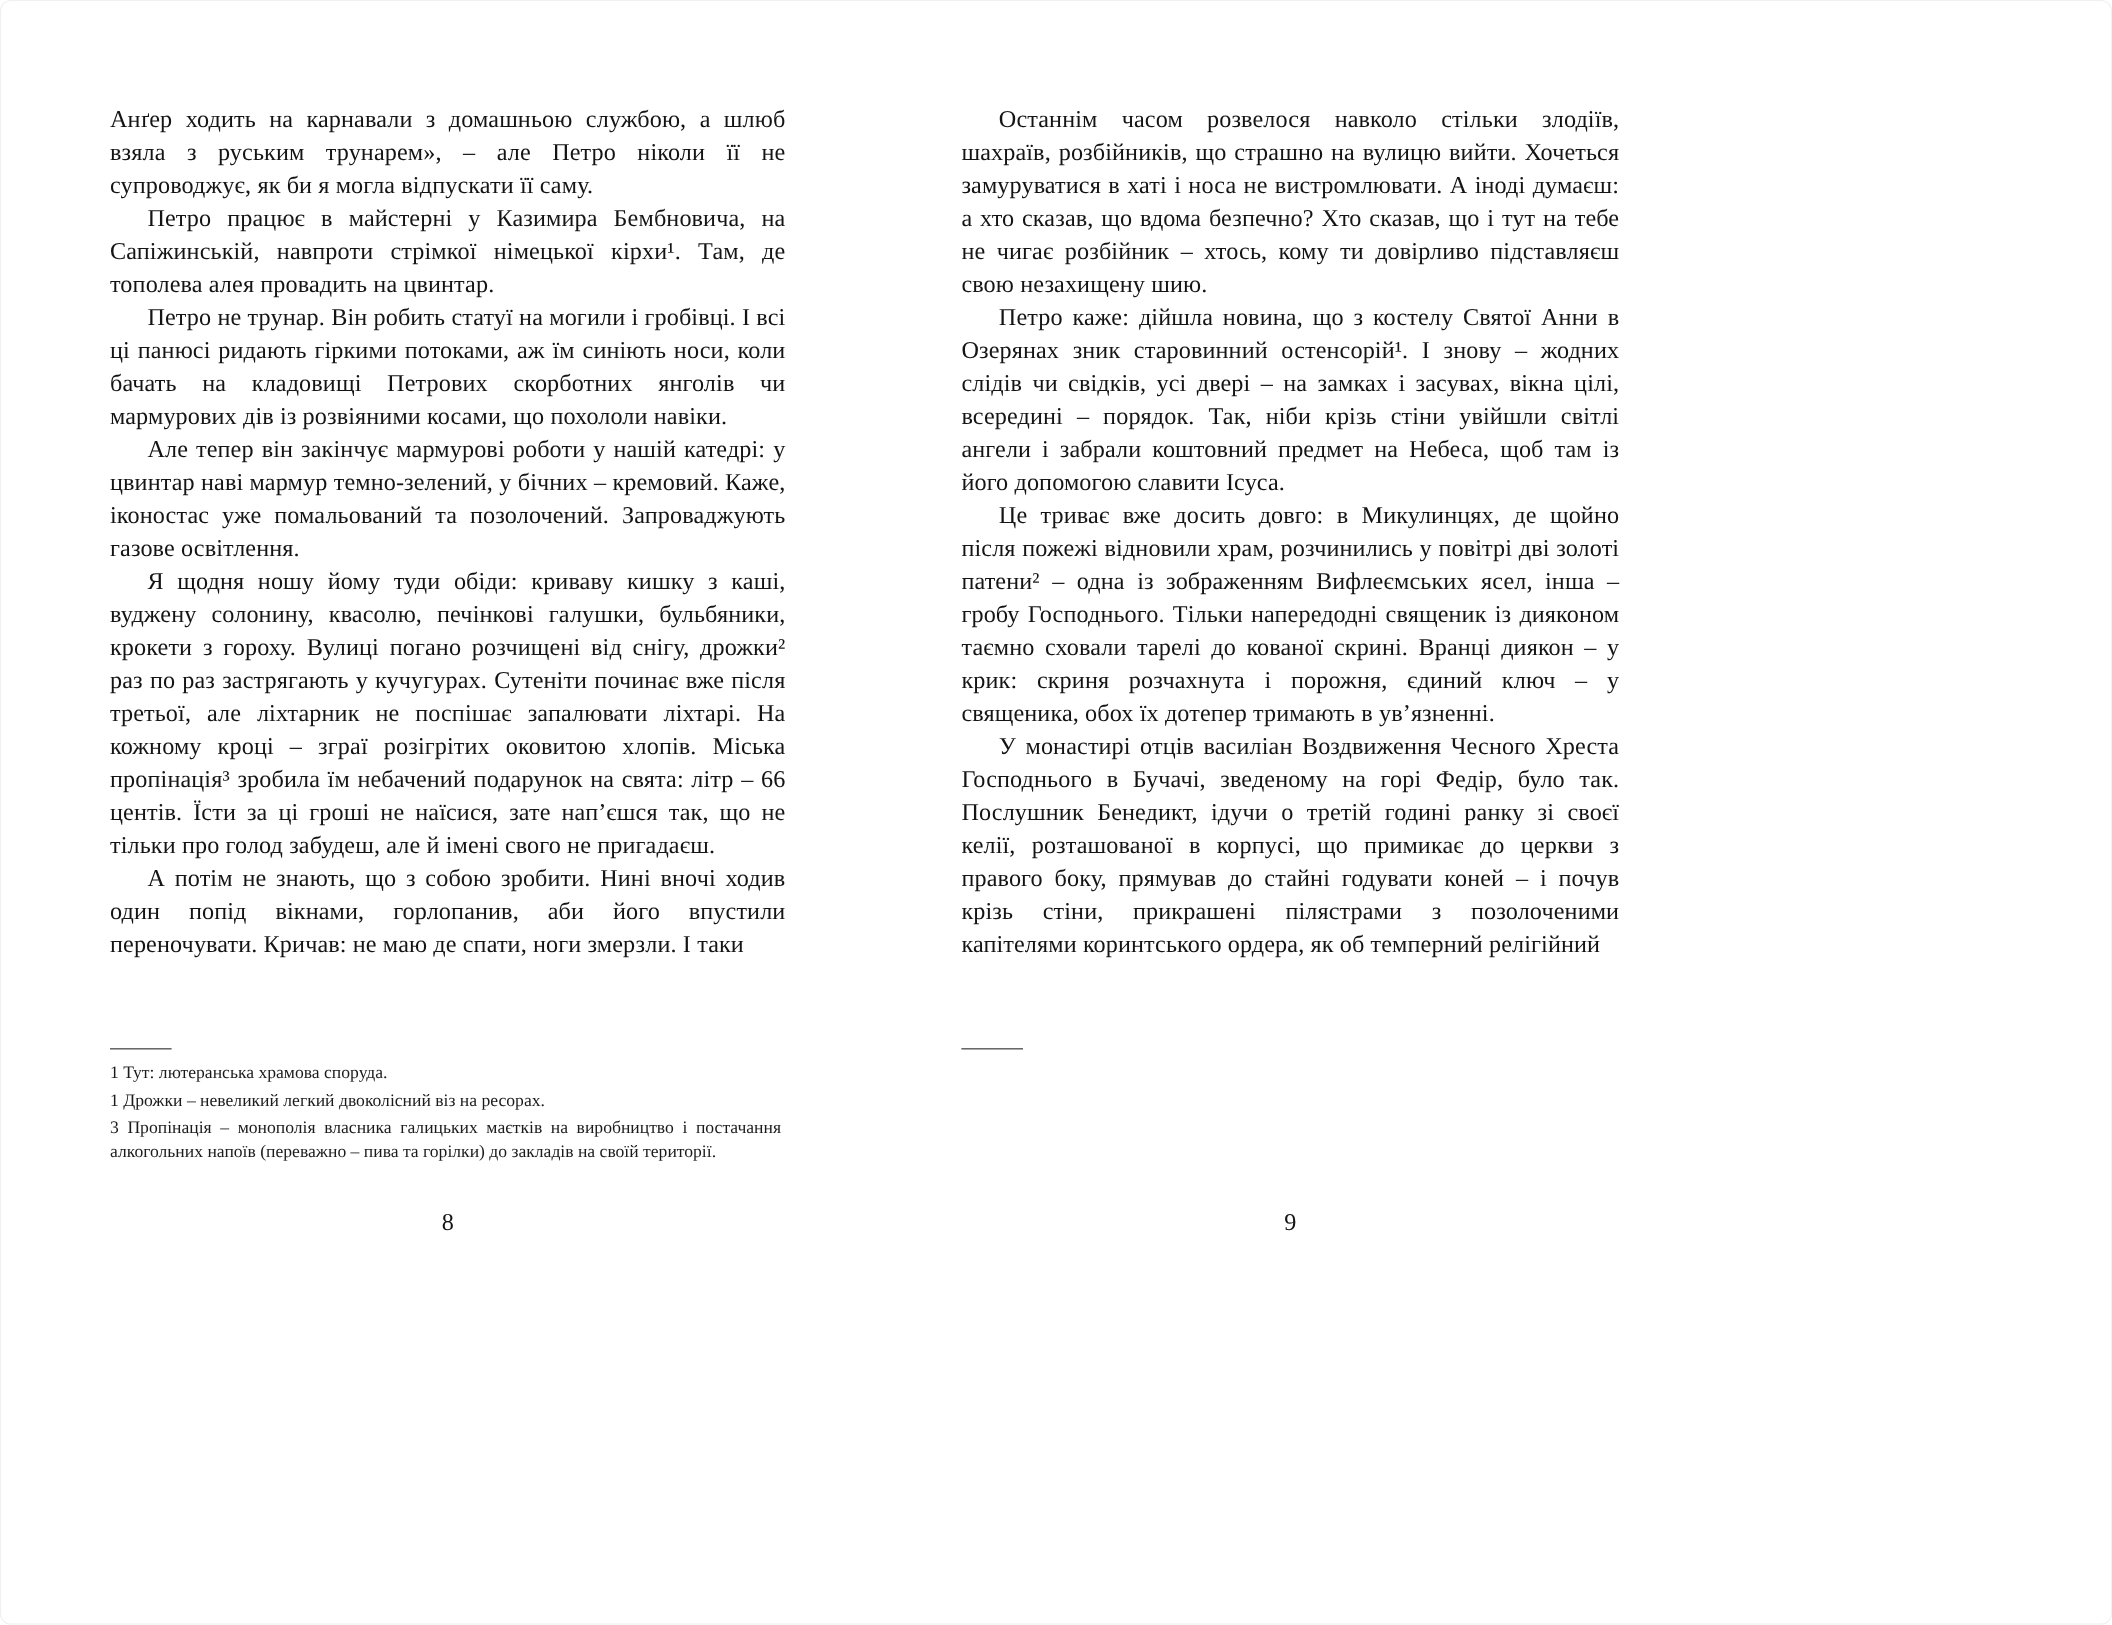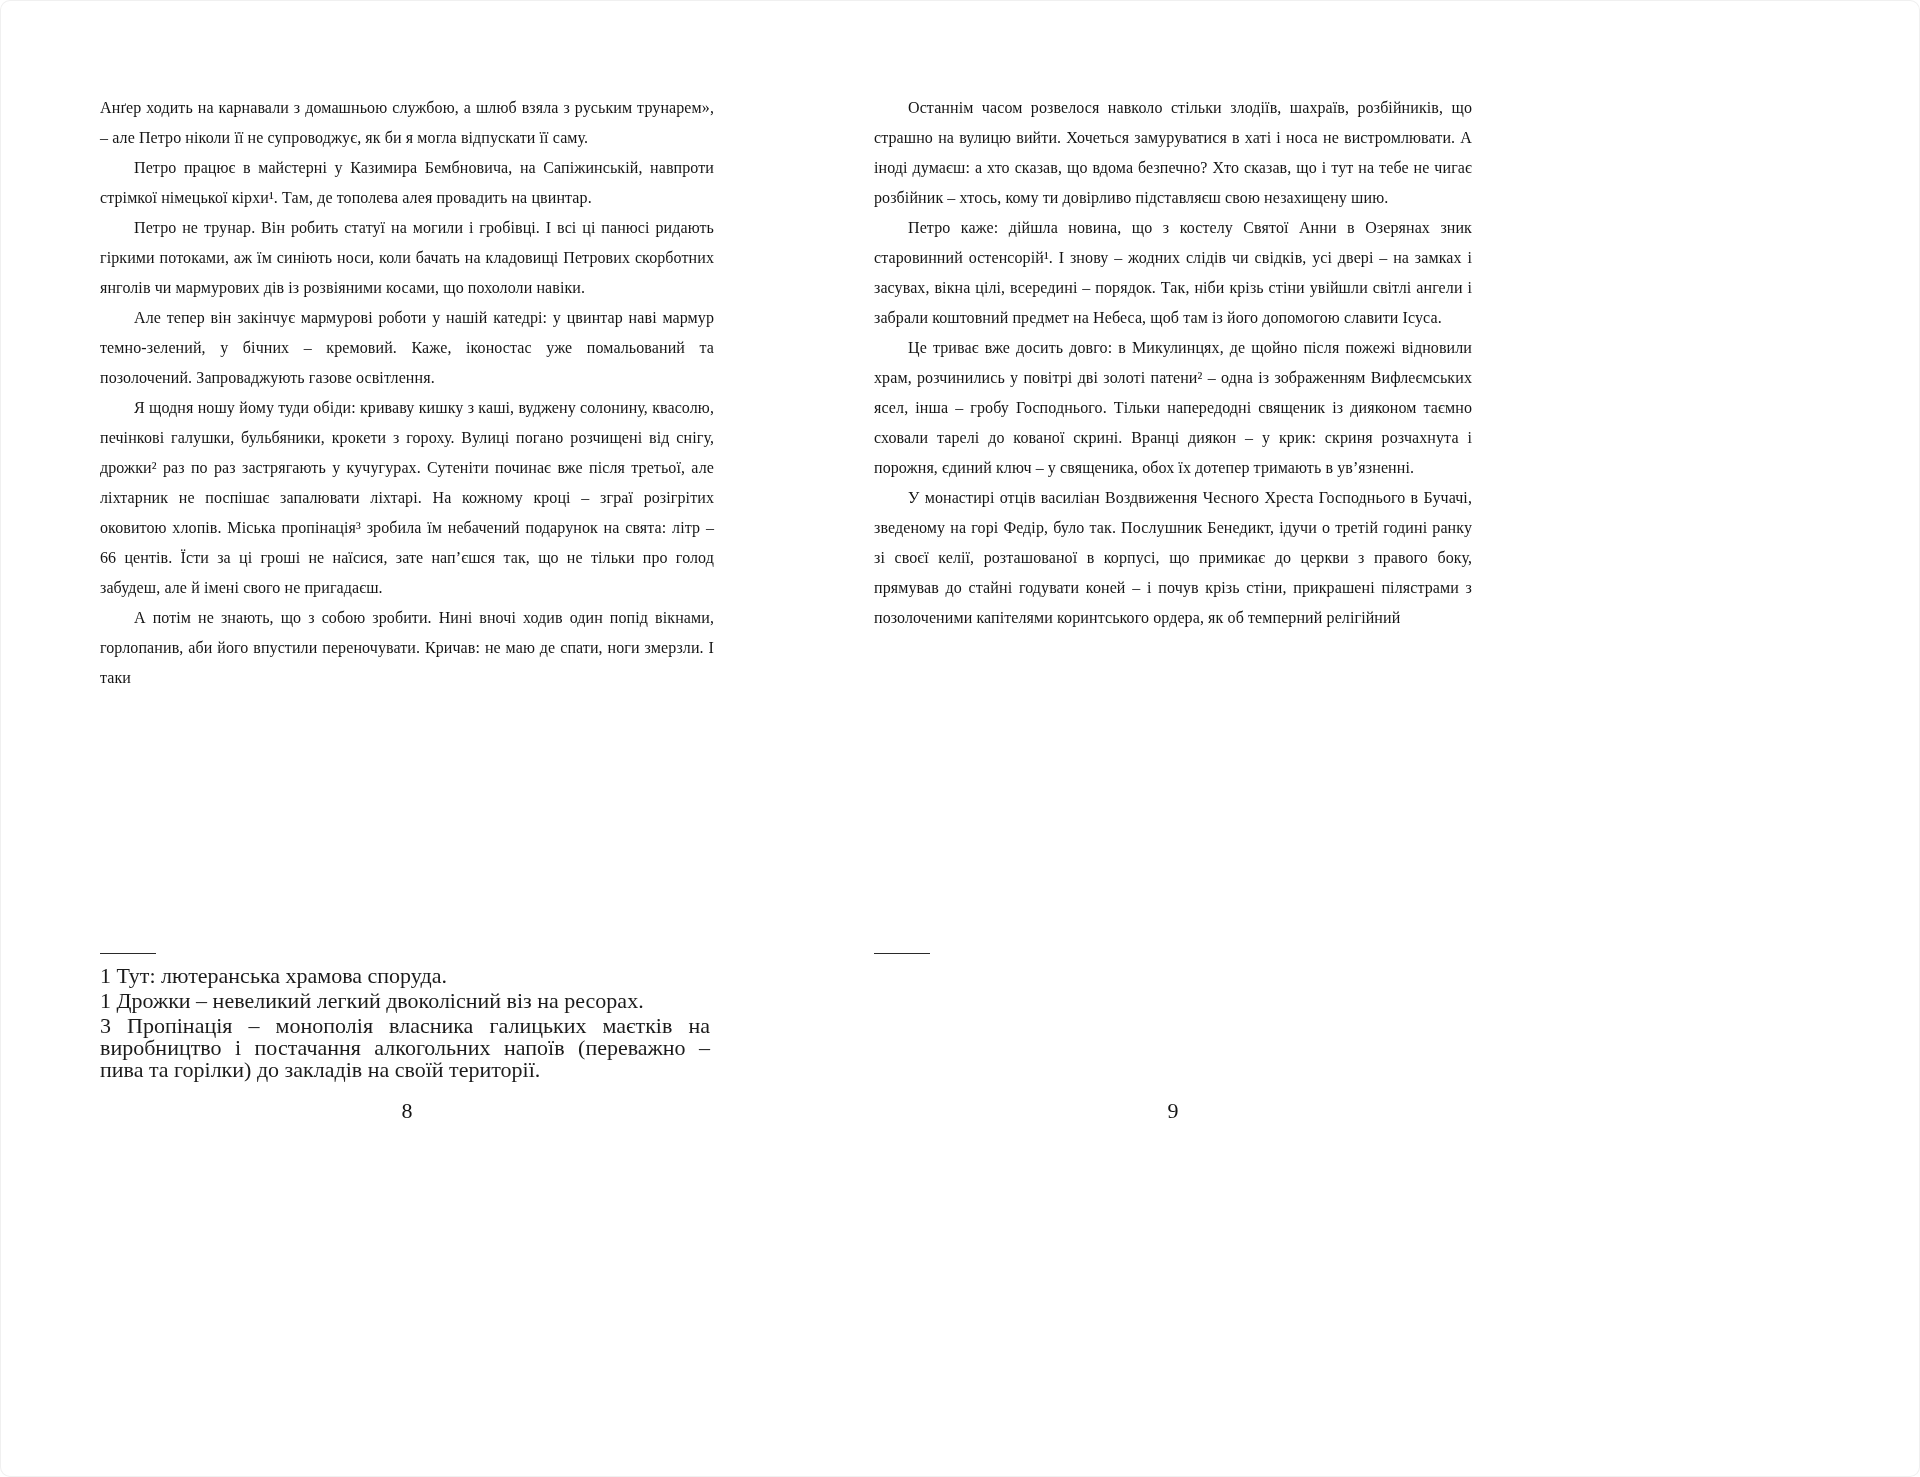--- a/index.html
+++ b/index.html
@@ -17,33 +17,33 @@
     border-radius: 10px;
     box-shadow: inset 0 0 0 1px #f0f0f0;
   }
   .page { position: absolute; top: 0; height: 100%; }
   .page-left  { left: 100px; width: 614px; }
   .page-right { left: 874px; width: 598px; }
 
   .body-text {
     position: absolute;
     top: 93px; left: 0; right: 0;
-    font-size: 16px;
+    font-size: 22px;
     line-height: 30px;
     text-align: justify;
     letter-spacing: 0.1px;
   }
   .body-text p { margin: 0; }
   p.para { text-indent: 34px; }
   p.cont { text-indent: 0; }
 
   .footnotes {
     position: absolute;
     top: 953px; left: 0; right: 4px;
-    font-size: 22px;
+    font-size: 16px;
     line-height: 22px;
     text-align: justify;
     color: #1b1b1b;
   }
   .fn-rule {
     width: 56px; height: 0;
     border-top: 1.5px solid #2a2a2a;
     margin-bottom: 11px;
   }
   .fn { margin-bottom: 3px; }

